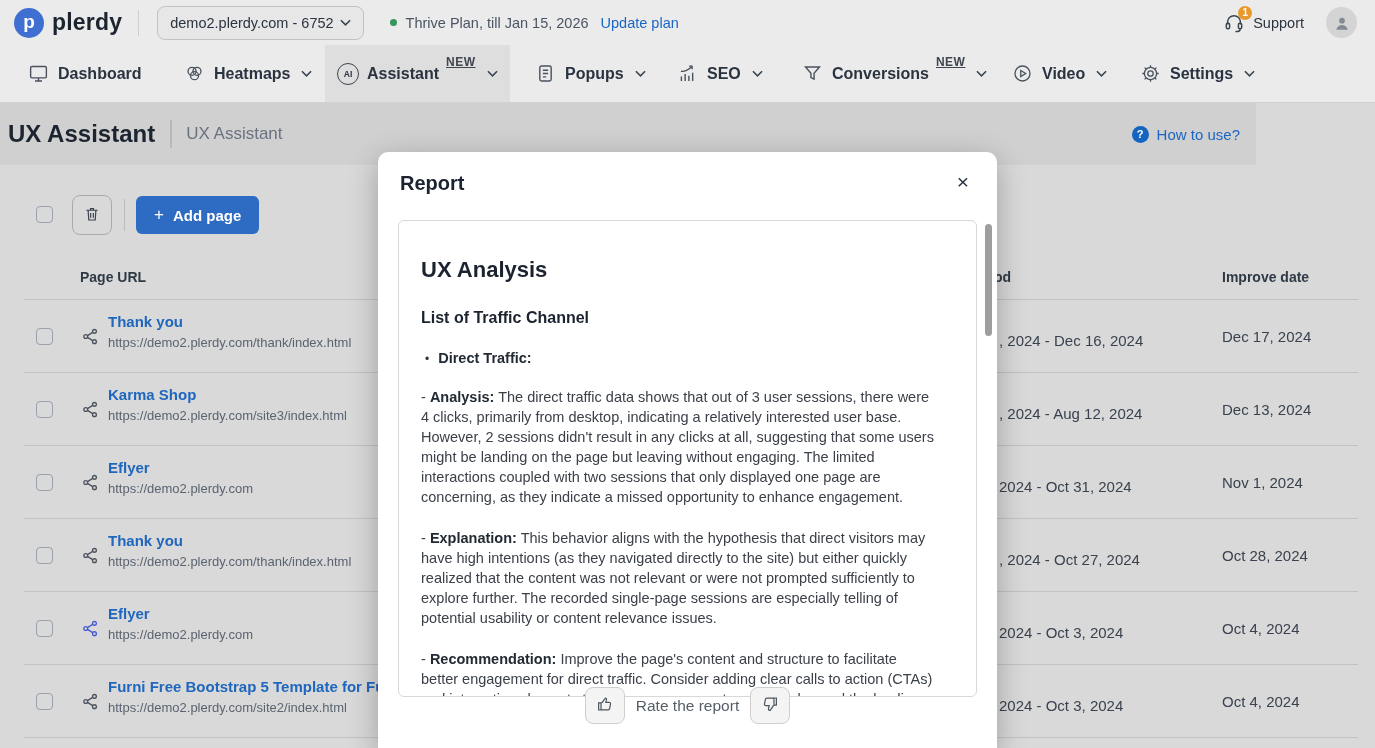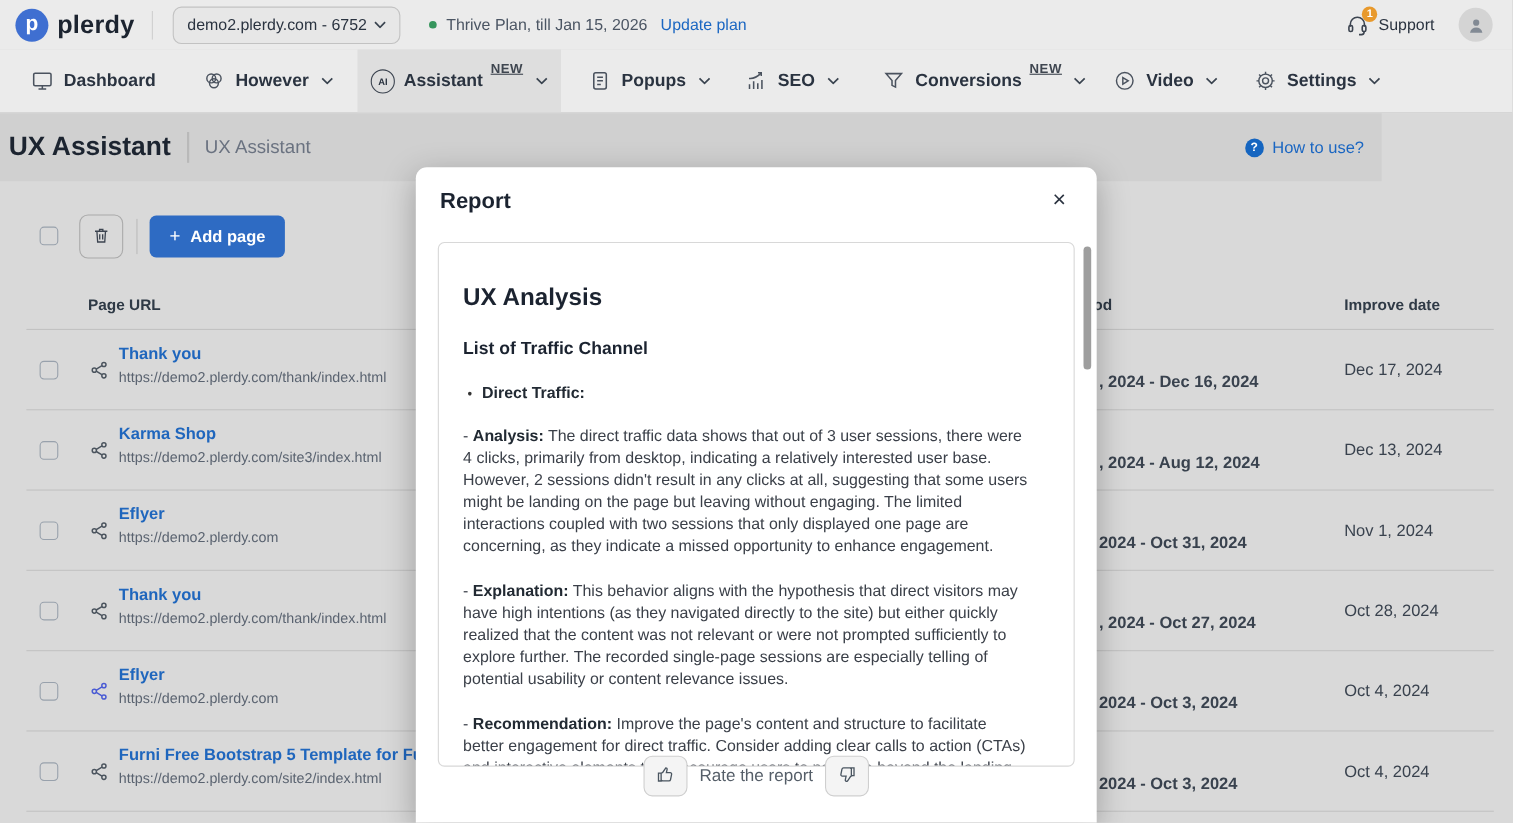--- a/index.html
+++ b/index.html
@@ -61,21 +61,21 @@
   .th-url { left:80px; } .th-period { left:990px; } .th-date { left:1222px; }
   .tbody { position:absolute; left:0; top:135px; width:1375px; }
   .trow { position:relative; width:1375px; height:73px; }
   .row-cb { position:absolute; left:36px; top:28px; }
   .share { position:absolute; left:81px; top:27px; width:19px; height:19px; color:#4b545e; cursor:pointer; }
   .share.hl { color:#4a5bd4; }
   .share svg { width:19px; height:19px; }
   .pagecell { position:absolute; left:108px; top:13px; width:620px; }
   .pname { display:block; font-size:15px; font-weight:bold; color:#1f66bd; text-decoration:none; white-space:nowrap; cursor:pointer; }
   .purl { font-size:13px; color:#5a6370; margin-top:5px; white-space:nowrap; }
-  .periodcell { position:absolute; left:999px; top:39px; font-size:15px; color:#39424e; white-space:nowrap;font-weight:bold; }
+  .periodcell { position:absolute; left:999px; top:32px; font-size:15px; color:#39424e; white-space:nowrap; }
   .datecell { position:absolute; left:1222px; top:28px; font-size:15px; color:#39424e; white-space:nowrap; }
 
   
   .modal { position:absolute; left:378px; top:152px; width:619px; height:596px; background:#ffffff; border-radius:10px 10px 0 0; box-shadow:0 8px 30px rgba(0,0,0,.28); z-index:50; }
   .modal-title { position:absolute; left:22px; top:20px; font-size:20px; font-weight:800; color:#1b2330; }
   .modal-close { position:absolute; right:20px; top:16px; width:28px; height:28px; border:none; background:transparent; font-size:21px; color:#2b3340; cursor:pointer; line-height:28px; text-align:center; font-family:inherit; }
   .report-panel { position:absolute; left:20px; top:68px; width:579px; height:477px; border:1px solid #d8d8d8; border-radius:6px; background:#fff; overflow:hidden; padding:36px 42px 0 22px; }
   .rp-heading { font-size:22px; font-weight:bold; color:#1b2330; }
   .rp-subheading { font-size:16px; font-weight:bold; color:#1b2330; margin-top:26px; }
   .rp-bullet { display:flex; align-items:baseline; gap:9px; margin-top:23px; padding-left:4px; }
@@ -144,21 +144,21 @@
     <span class="nlabel">Dashboard</span>
 
   </div>
 
   <div class="nav-item" style="left: 172px;">
     <span class="nicon"><svg viewBox="0 0 24 24" fill="none" stroke="currentColor" stroke-width="1.5">
             <circle cx="9.2" cy="9.5" r="4.6"></circle>
             <circle cx="14.8" cy="9.5" r="4.6"></circle>
             <circle cx="12" cy="14.5" r="4.6"></circle>
           </svg></span>
-    <span class="nlabel">However</span>
+    <span class="nlabel">Heatmaps</span>
 
     <span class="chev nav-chev" style="display: inline-block;">
           <svg viewBox="0 0 12 7" width="11" height="7">
             <polyline points="1,1 6,6 11,1" fill="none" stroke="currentColor" stroke-width="1.7"></polyline>
           </svg>
         </span>
   </div>
 
   <div class="nav-item active" style="left: 325px;">
     <span class="nicon">

